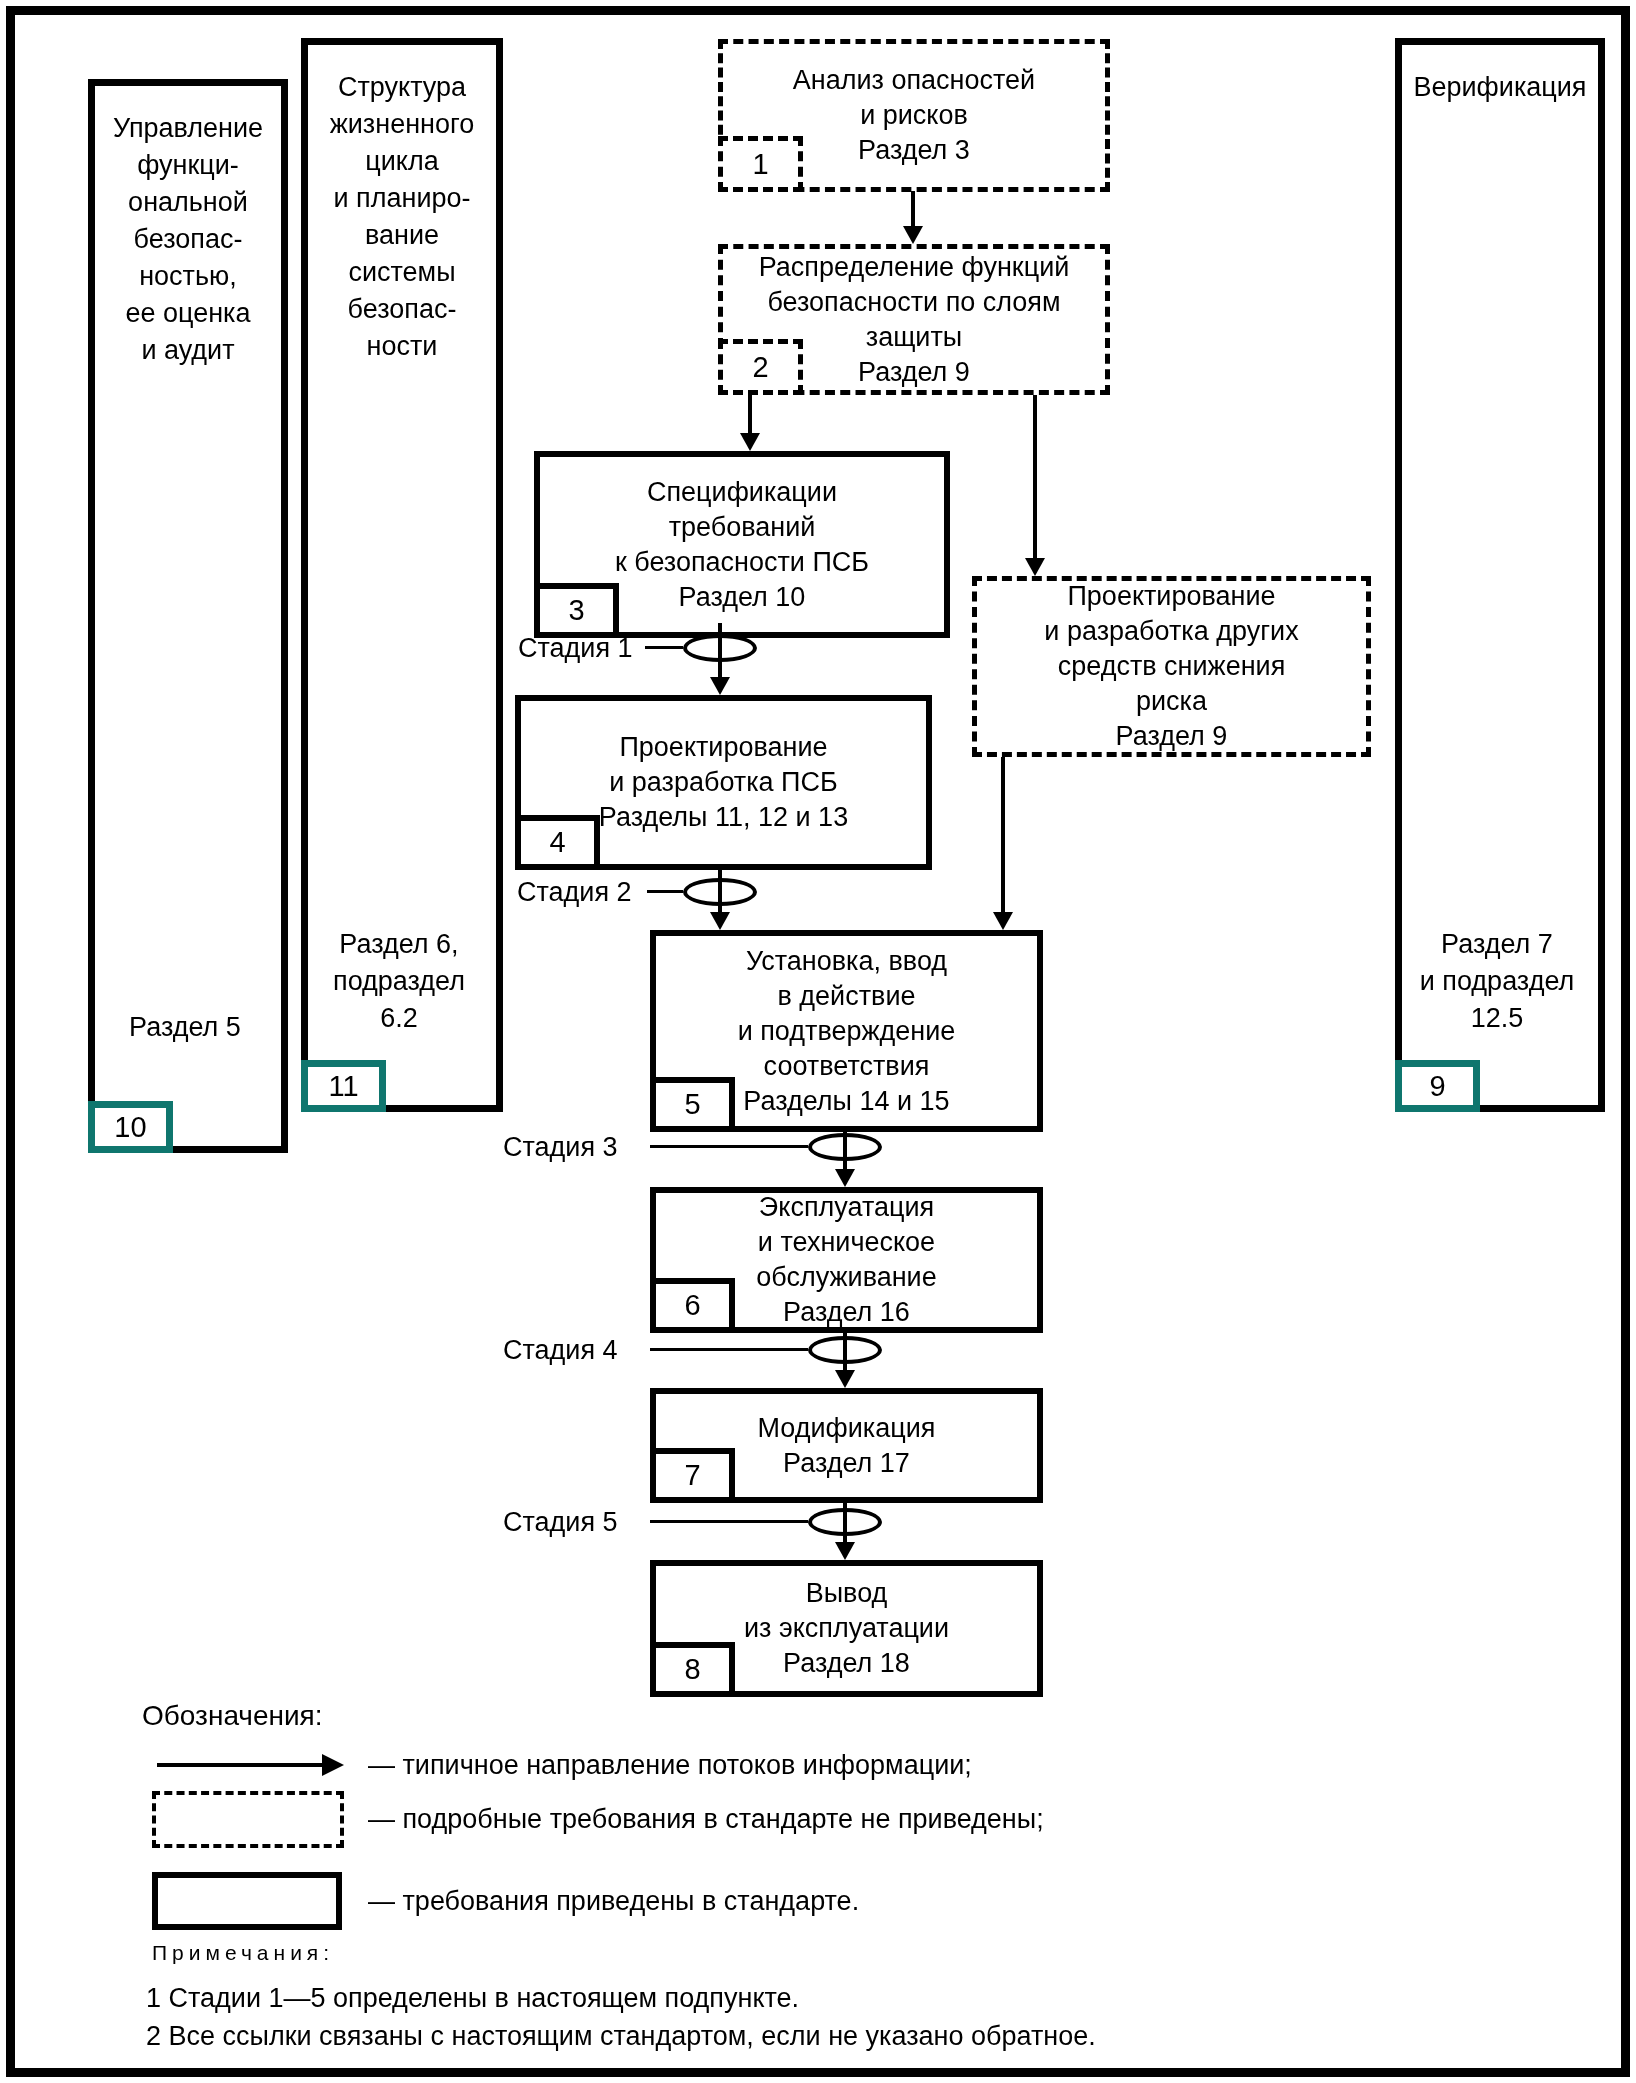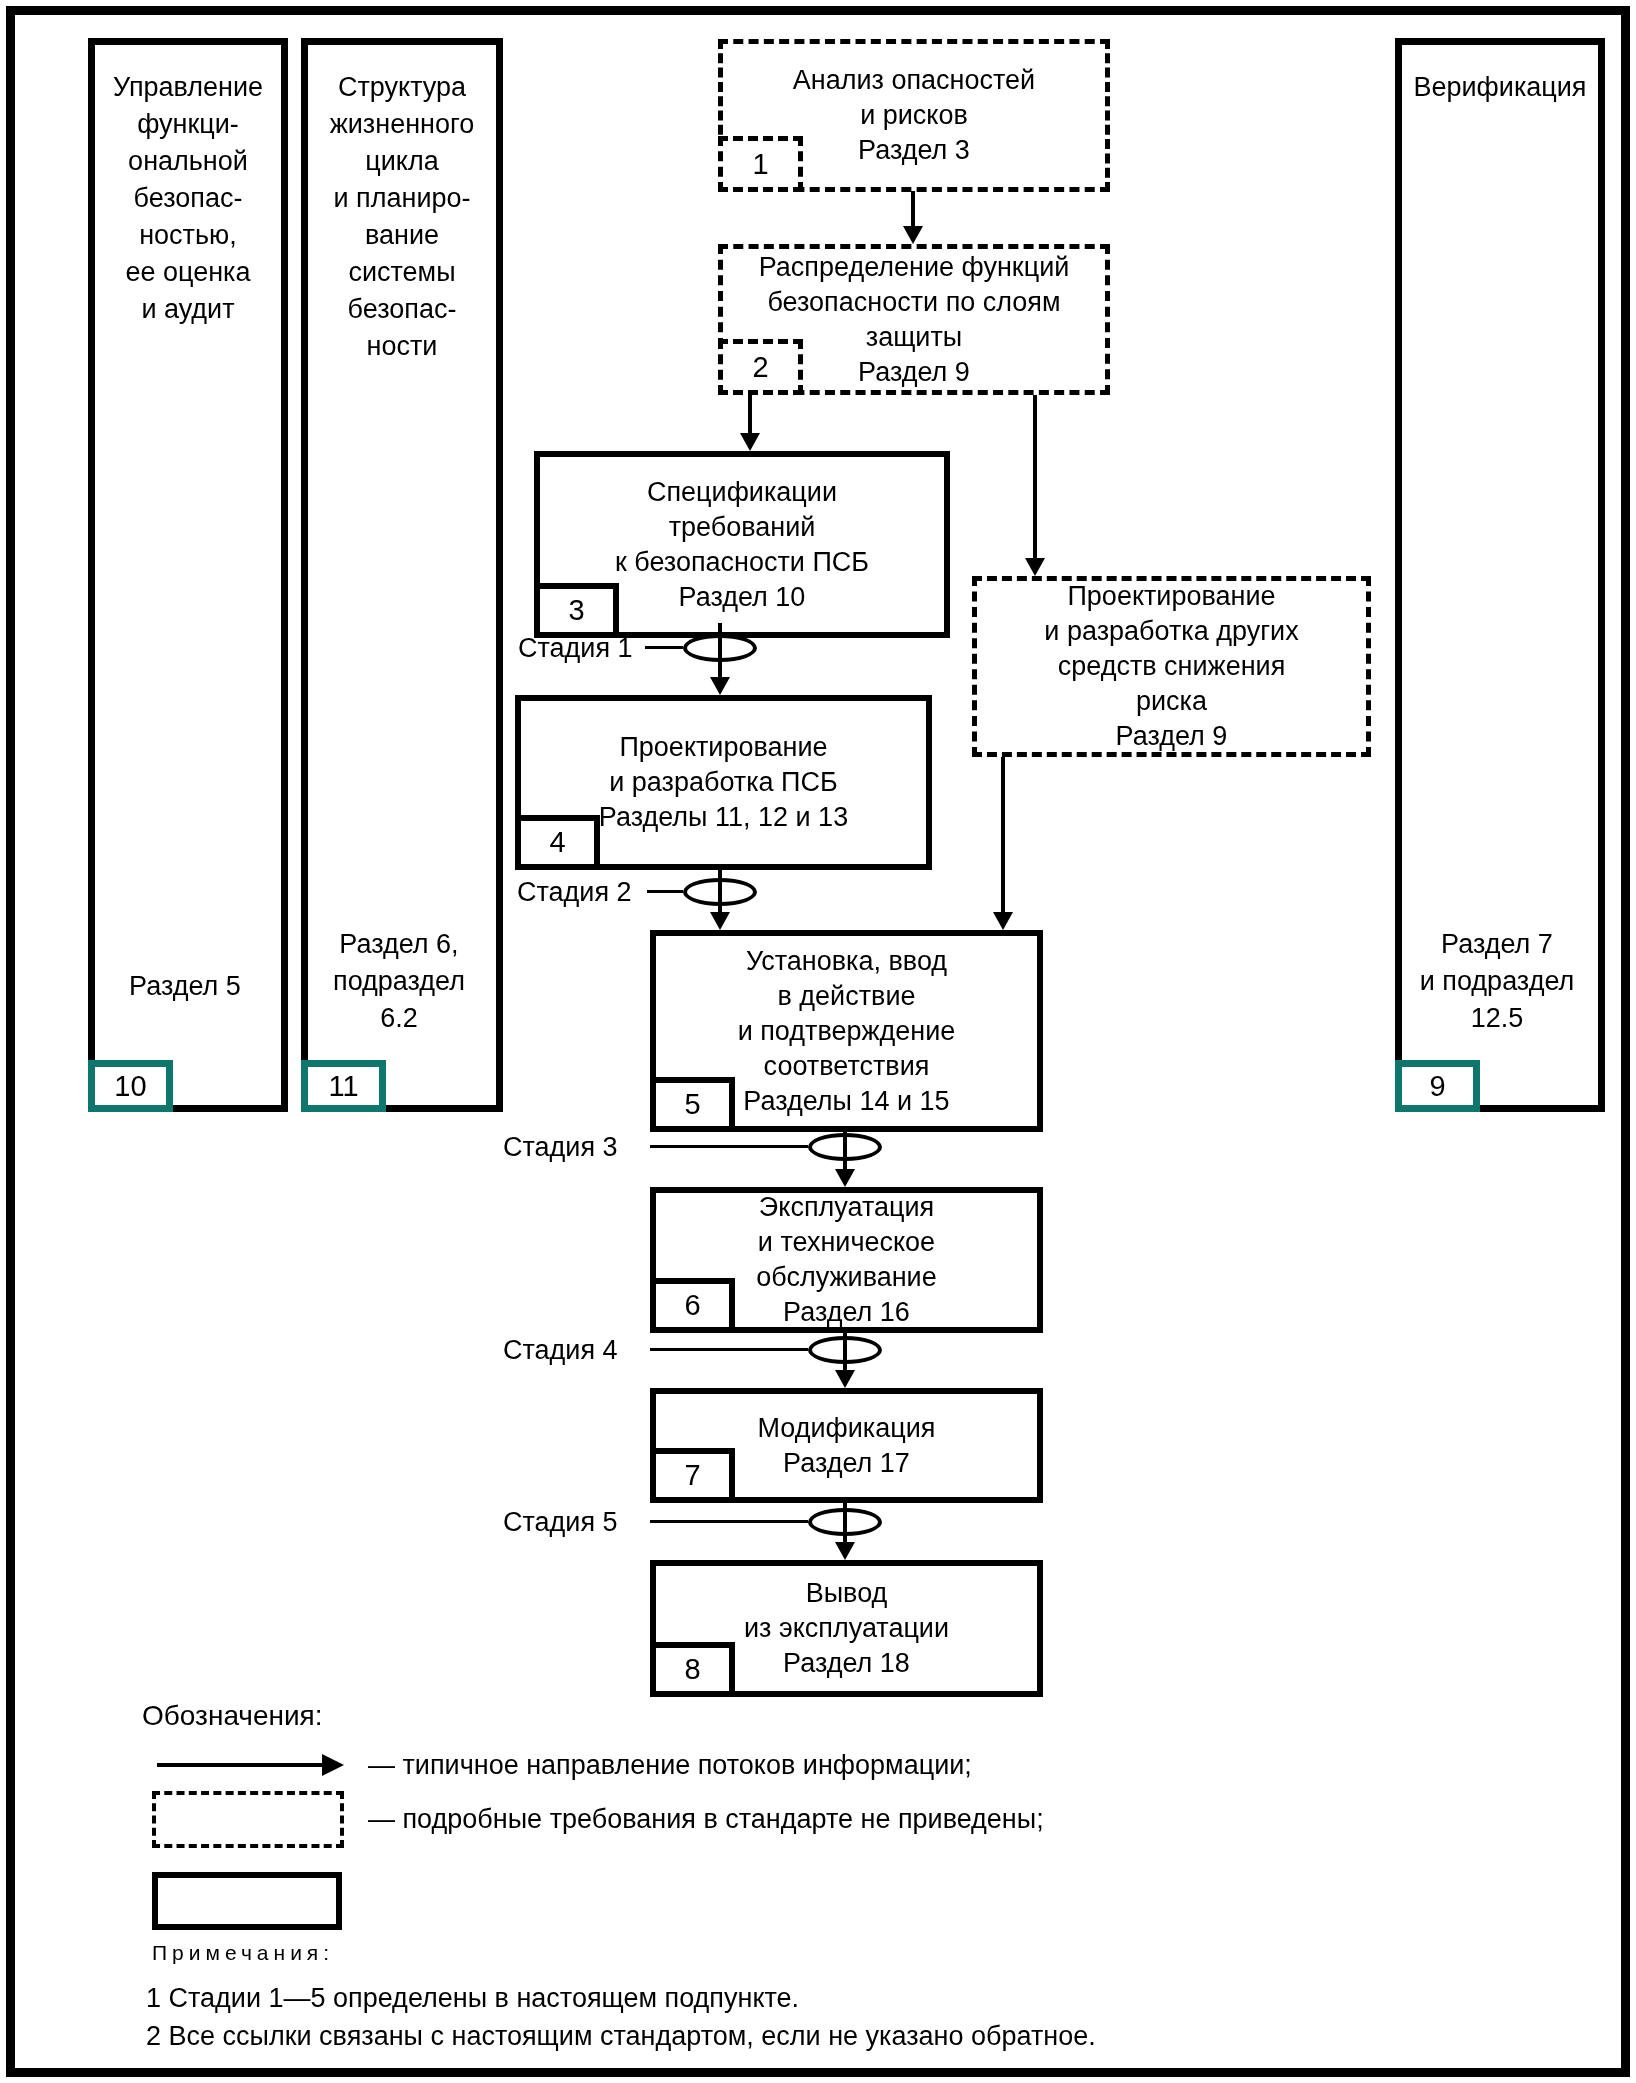--- a/index.html
+++ b/index.html
@@ -5,21 +5,21 @@
   html,body{margin:0;padding:0;background:#fff;}
   .canvas{
     position:relative;width:1636px;height:2083px;background:#fff;
     font-family:"Liberation Sans",sans-serif;color:#000;overflow:hidden;
   }
   .frame{position:absolute;left:6px;top:6px;right:6px;bottom:6px;border:9px solid #000;}
   
   .col{position:absolute;top:38px;height:1074px;border:7px solid #000;background:#fff;box-sizing:border-box;}
   .col-title{white-space:pre-line;text-align:center;font-size:27px;line-height:37px;padding-top:24px;}
   .col-footer{position:absolute;left:0;right:6px;text-align:center;font-size:27px;line-height:37px;white-space:pre-line;}
-  .c1{left:88px;width:200px;}
+  .c1{left:88px;width:200px;margin-top:41px;}
   .c2{left:301px;width:202px;}
   .c3{left:1395px;width:210px;}
   .c1 .col-footer{bottom:100px;}
   .c2 .col-footer{bottom:68px;}
   .c3 .col-footer{bottom:68px;}
   
   .fbox{position:absolute;border:6px solid #000;background:#fff;box-sizing:border-box;
         display:flex;align-items:center;justify-content:center;text-align:center;
         font-size:27px;line-height:35px;white-space:pre-line;}
   .dashed{border:5px dashed #000;}
@@ -202,17 +202,18 @@
   <div class="hl" style="left:650px;top:1520px;width:158px;"></div>
   <div class="el" style="left:808px;top:1508px;"></div>
 
   <div class="lg-head">Обозначения:</div>
   <div class="lg-arrow-line"></div>
   <div class="lg-arrow-head"></div>
   <div class="lg-text" style="top:1750px;">— типичное направление потоков информации;</div>
   <div class="lg-box-dashed"></div>
   <div class="lg-text" style="top:1804px;">— подробные требования в стандарте не приведены;</div>
   <div class="lg-box-solid"></div>
+  <div class="lg-text" style="top:1886px;">— требования приведены в стандарте.</div>
 
   <div class="nt-head">Примечания:</div>
   <div class="nt" style="top:1983px;">1 Стадии 1—5 определены в настоящем подпункте.</div>
   <div class="nt" style="top:2021px;">2 Все ссылки связаны с настоящим стандартом, если не указано обратное.</div>
 </div>
 
 </body></html>

